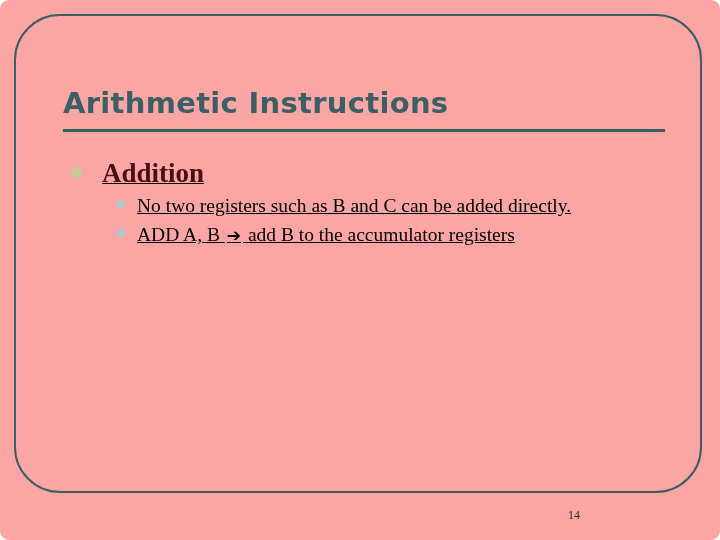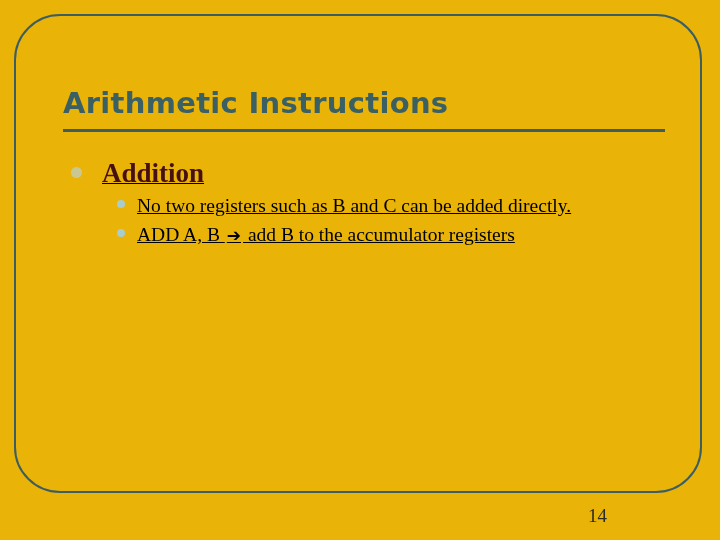--- a/index.html
+++ b/index.html
@@ -14,21 +14,22 @@
     font-family: "Liberation Serif", "DejaVu Serif", serif;
     position: relative;
   }
 
   
   #slide {
     position: absolute;
     left: 0; top: 0;
     width: 720px;
     height: 540px;
-    background: #eab308;
+    background: #fca5a5;
+    border-radius: 9px;
   }
 
   
   #frame {
     position: absolute;
     left: 14px;
     top: 14px;
     width: 688px;
     height: 479px;
     border: 2px solid #3d5e61;
@@ -121,24 +122,24 @@
     font-family: "DejaVu Sans", "Liberation Sans", sans-serif;
     font-weight: bold;
     font-size: 17px;
     color: #000000;
     padding: 0 2px;
   }
 
   
   #page-number {
     position: absolute;
-    left: 588px;
+    left: 568px;
     top: 508px;
     font-family: "Liberation Serif", "DejaVu Serif", serif;
-    font-size: 19px;
+    font-size: 12px;
     line-height: 15px;
     color: #2b2b2b;
     text-align: right;
   }
 </style>
 </head>
 <body>
 
 <div id="slide">
 

